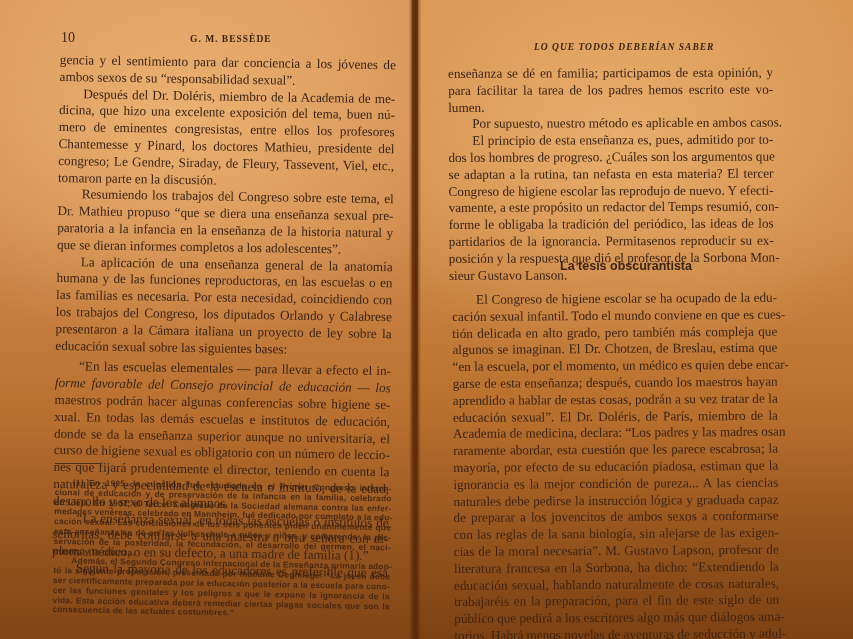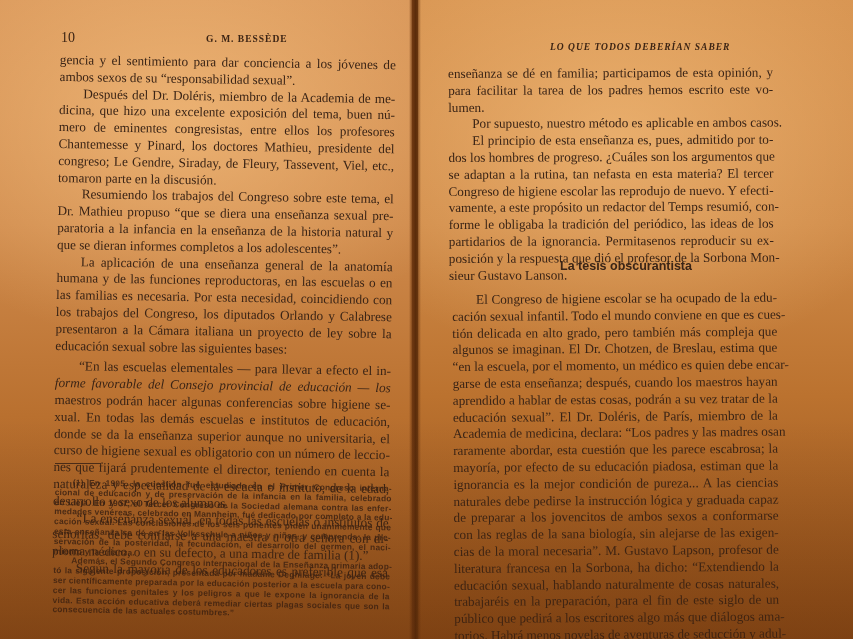--- a/index.html
+++ b/index.html
@@ -26,21 +26,21 @@
   }
   .gutter {
     position:absolute; left:409px; top:0; width:12px; height:639px;
     background:linear-gradient(90deg, rgba(120,60,15,0.0) 0%, #6a3510 35%, #5a2c0b 55%, rgba(120,60,15,0.0) 100%);
   }
   .page-number {
     position:absolute; left:61px; top:30px; font-size:14px; color:#3c2414;
   }
   .running-head {
     position:absolute; font-size:9.5px; letter-spacing:1px; color:#3c2414;
-    font-variant:small-caps; text-transform:uppercase; font-weight:bold;margin-left:16px;
+    font-variant:small-caps; text-transform:uppercase; font-weight:bold;
   }
   .running-head-left { left:190px; top:34px; }
   .running-head-right { left:534px; top:42px;font-style:italic; }
   .col {
     position:absolute; color:#3a2416; font-size:13.2px; line-height:16.8px;
     text-align:justify;
   }
   .col-left { left:60px; top:52px; width:336px; transform:rotate(0.9deg); transform-origin:0 0; }
   .col-right { left:448px; top:66px; width:325px; transform:rotate(-0.25deg); transform-origin:0 0; }
   .col-right-2 { left:452px; top:292px; width:325px; transform:rotate(-0.4deg); transform-origin:0 0; }

